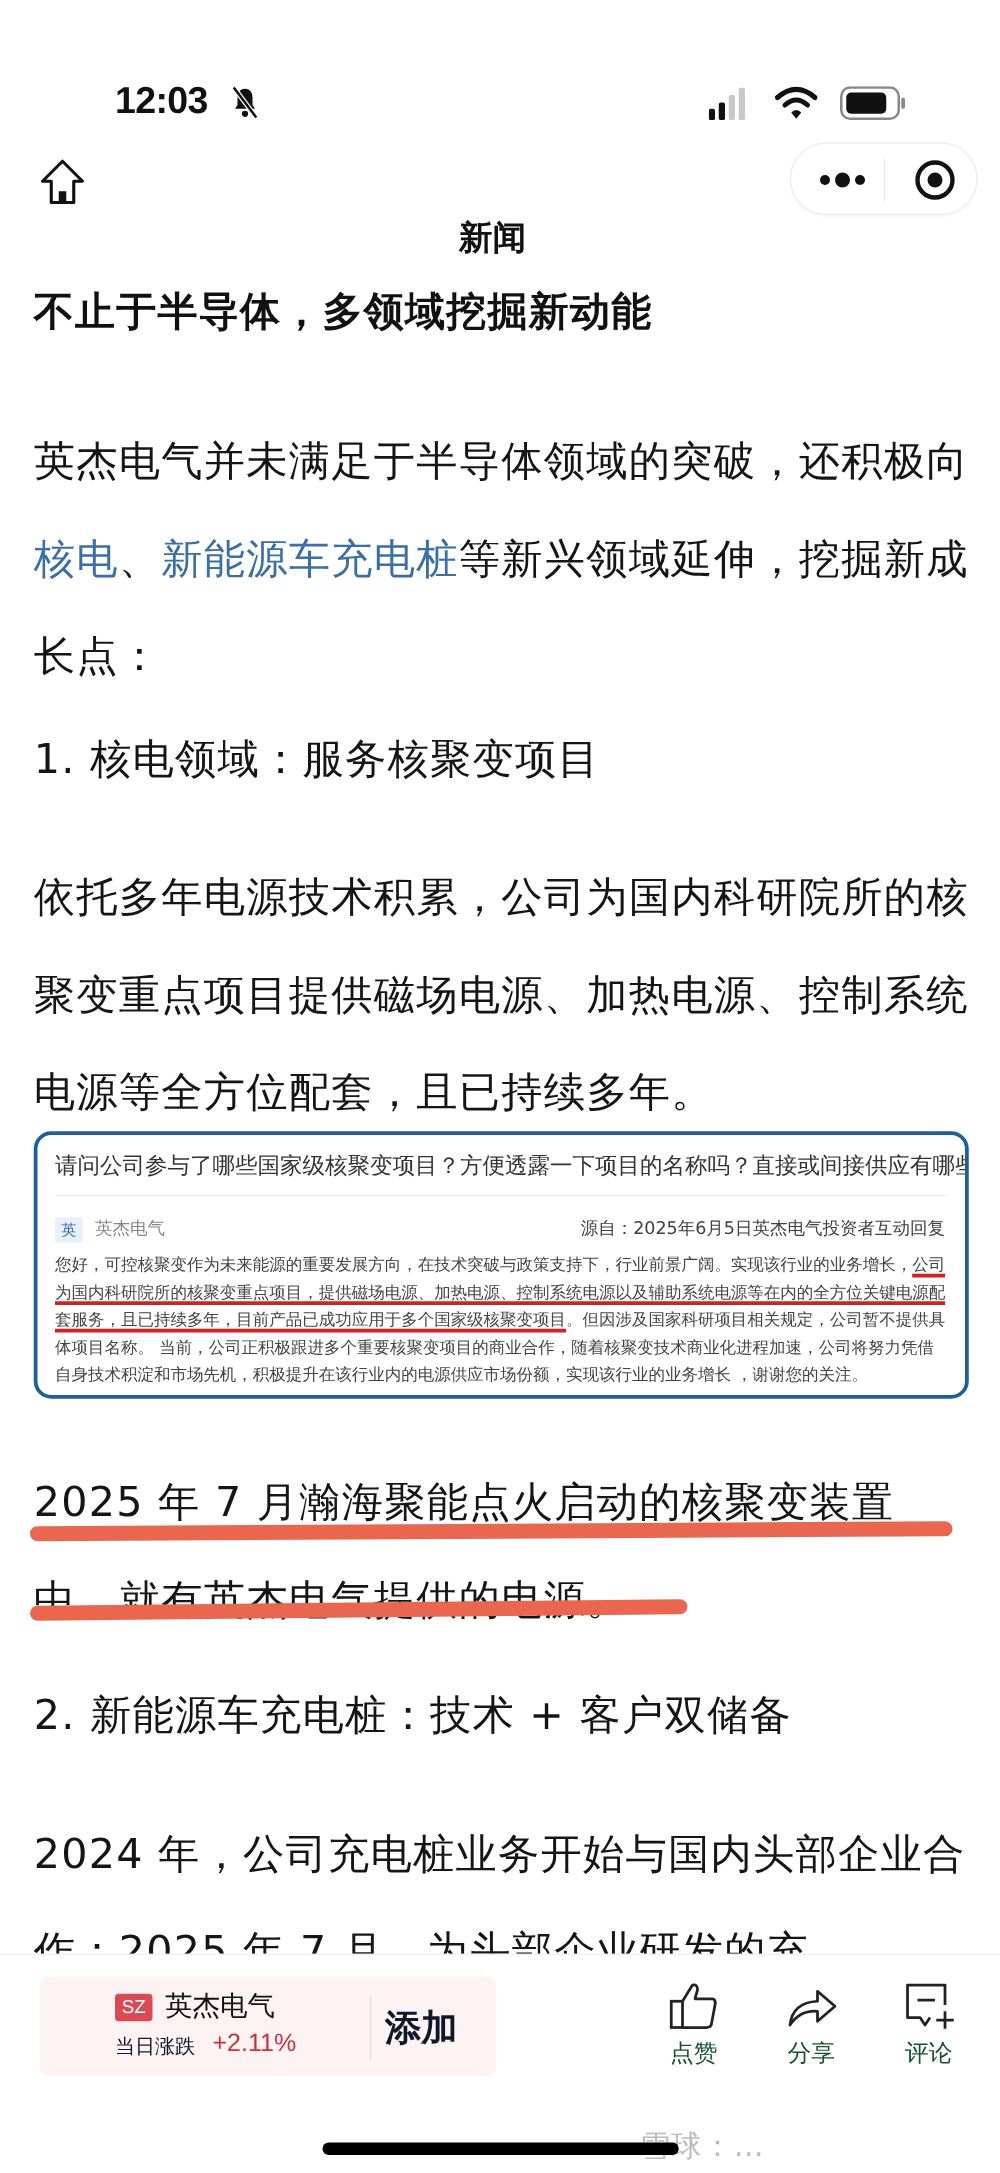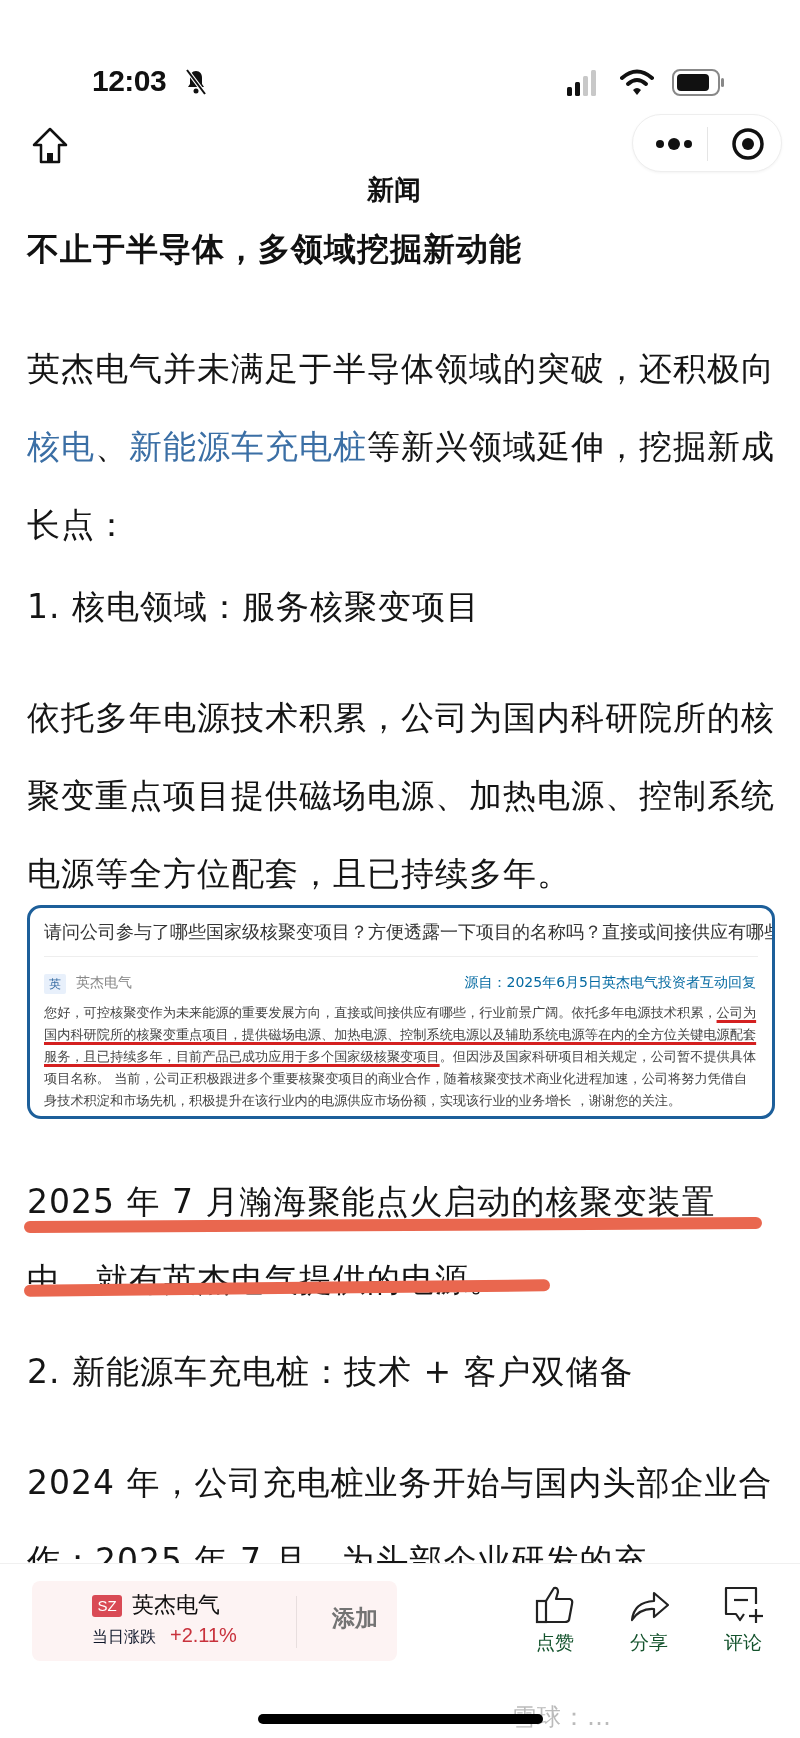--- a/index.html
+++ b/index.html
@@ -28,40 +28,40 @@
   .p1 { top: 330px; }
   .h1 { top: 568px; }
   .p2 { top: 679px; }
 
   
   .qa-card { position: absolute; left: 27px; top: 905px; width: 748px; height: 214px; border: 3px solid #1d5f9a; border-radius: 14px; background: #fff; overflow: hidden; }
   .qa-q { position: absolute; left: 14px; top: 12px; font-size: 18px; color: #333; white-space: nowrap; }
   .qa-sep { position: absolute; left: 14px; right: 14px; top: 48px; height: 1px; background: #eee; }
   .qa-badge { position: absolute; left: 14px; top: 66px; width: 22px; height: 20px; background: #e8f0fb; color: #3b6fa5; font-size: 12px; text-align: center; line-height: 20px; border-radius: 2px; }
   .qa-company { position: absolute; left: 46px; top: 66px; font-size: 14px; color: #888; }
-  .qa-source { position: absolute; right: 16px; top: 66px; font-size: 14px; color: #0369a1; }
+  .qa-source { position: absolute; right: 16px; top: 66px; font-size: 14px; color: #404040; }
   .qa-body { position: absolute; left: 14px; top: 94px; width: 715px; font-size: 13.2px; line-height: 22px; color: #444; }
   .qa-body .hl { text-decoration: underline; text-decoration-color: #d42020; text-decoration-thickness: 3px; text-underline-offset: 3px; }
 
   .p3 { top: 1163px; }
   .scribble { position: absolute; height: 12px; background: #e9674f; border-radius: 6px; }
   .scribble.s1 { left: 24px; top: 1219px; width: 738px; transform: rotate(-0.3deg); }
   .scribble.s2 { left: 24px; top: 1282px; width: 526px; transform: rotate(-0.6deg); }
   .h2 { top: 1333px; }
   .p4 { top: 1444px; }
 
   
   .bottom-bar { position: absolute; left: 0; top: 1563px; width: 800px; height: 175px; background: #fff; border-top: 1px solid #f0f0f0; }
   .stock-card { position: absolute; left: 32px; top: 17px; width: 365px; height: 80px; background: #fdf3f3; border-radius: 8px; }
   .sz-badge { position: absolute; left: 60px; top: 14px; width: 30px; height: 22px; background: #d94a55; color: #fff; font-size: 15px; text-align: center; line-height: 22px; border-radius: 3px; font-family: "Liberation Sans", sans-serif; }
   .stock-name { position: absolute; left: 100px; top: 9px; font-size: 22px; color: #111; }
   .stock-change-label { position: absolute; left: 60px; top: 46px; font-size: 16px; color: #0f172a; }
   .stock-change { position: absolute; left: 138px; top: 43px; font-size: 20px; color: #c8323c; font-family: "Liberation Sans", sans-serif; }
   .stock-div { position: absolute; left: 264px; top: 15px; width: 1px; height: 52px; background: #e8dede; }
-  .add-btn { position: absolute; left: 300px; top: 22px; font-size: 23px; color: #737373; font-weight: bold; }
+  .add-btn { position: absolute; left: 276px; top: 22px; font-size: 29px; color: #0f172a; font-weight: bold; }
 
   .action { position: absolute; top: 18px; width: 60px; text-align: center; }
   .action svg { width: 46px; height: 46px; display: block; margin: 0 auto; }
   .action span { display: block; font-size: 19px; color: #14532d; margin-top: 2px; }
   .like { left: 525px; }
   .share { left: 619px; }
   .comment { left: 713px; }
 
   .home-indicator { position: absolute; left: 258px; top: 150px; width: 285px; height: 10px; background: #000; border-radius: 5px; }
   .watermark { position: absolute; left: 512px; top: 137px; font-size: 24px; color: #bbb; white-space: nowrap; letter-spacing: 1px; }
@@ -125,21 +125,21 @@
 
 <div class="para p2">依托多年电源技术积累，公司为国内科研院所的核聚变重点项目提供磁场电源、加热电源、控制系统电源等全方位配套，且已持续多年。</div>
 
 <div class="qa-card">
   <div class="qa-q">请问公司参与了哪些国家级核聚变项目？方便透露一下项目的名称吗？直接或间接供应有哪些？</div>
   <div class="qa-sep"></div>
   <div class="qa-badge">英</div>
   <div class="qa-company">英杰电气</div>
   <div class="qa-source">源自：2025年6月5日英杰电气投资者互动回复</div>
   <div class="qa-body">
-    <span>您好，可控核聚变作为未来能源的重要发展方向，直接或间接供应有哪些，行业前景广阔。依托多年电源技术积累，</span><span class="hl">公司为国内科研院所的核聚变重点项目，提供磁场电源、加热电源、控制系统电源以及辅助系统电源等在内的全方位关键电源配套服务，且已持续多年，目前产品已成功应用于多个国家级核聚变项目</span><span>。但因涉及国家科研项目相关规定，公司暂不提供具体项目名称。 当前，公司正积极跟进多个重要核聚变项目的商业合作，随着核聚变技术商业化进程加速，公司将努力凭借自身技术积淀和市场先机，积极提升在该行业内的电源供应市场份额，实现该行业的业务增长 ，谢谢您的关注。</span>
+    <span>您好，可控核聚变作为未来能源的重要发展方向，在技术突破与政策支持下，行业前景广阔。实现该行业的业务增长，</span><span class="hl">公司为国内科研院所的核聚变重点项目，提供磁场电源、加热电源、控制系统电源以及辅助系统电源等在内的全方位关键电源配套服务，且已持续多年，目前产品已成功应用于多个国家级核聚变项目</span><span>。但因涉及国家科研项目相关规定，公司暂不提供具体项目名称。 当前，公司正积极跟进多个重要核聚变项目的商业合作，随着核聚变技术商业化进程加速，公司将努力凭借自身技术积淀和市场先机，积极提升在该行业内的电源供应市场份额，实现该行业的业务增长 ，谢谢您的关注。</span>
   </div>
 </div>
 
 <div class="para p3">2025 年 7 月瀚海聚能点火启动的核聚变装置中，就有英杰电气提供的电源。</div>
 <div class="scribble s1"></div>
 <div class="scribble s2"></div>
 
 <div class="para h2">2. 新能源车充电桩：技术 + 客户双储备</div>
 
 <div class="para p4">2024 年，公司充电桩业务开始与国内头部企业合作；2025 年 7 月，为头部企业研发的充</div>

